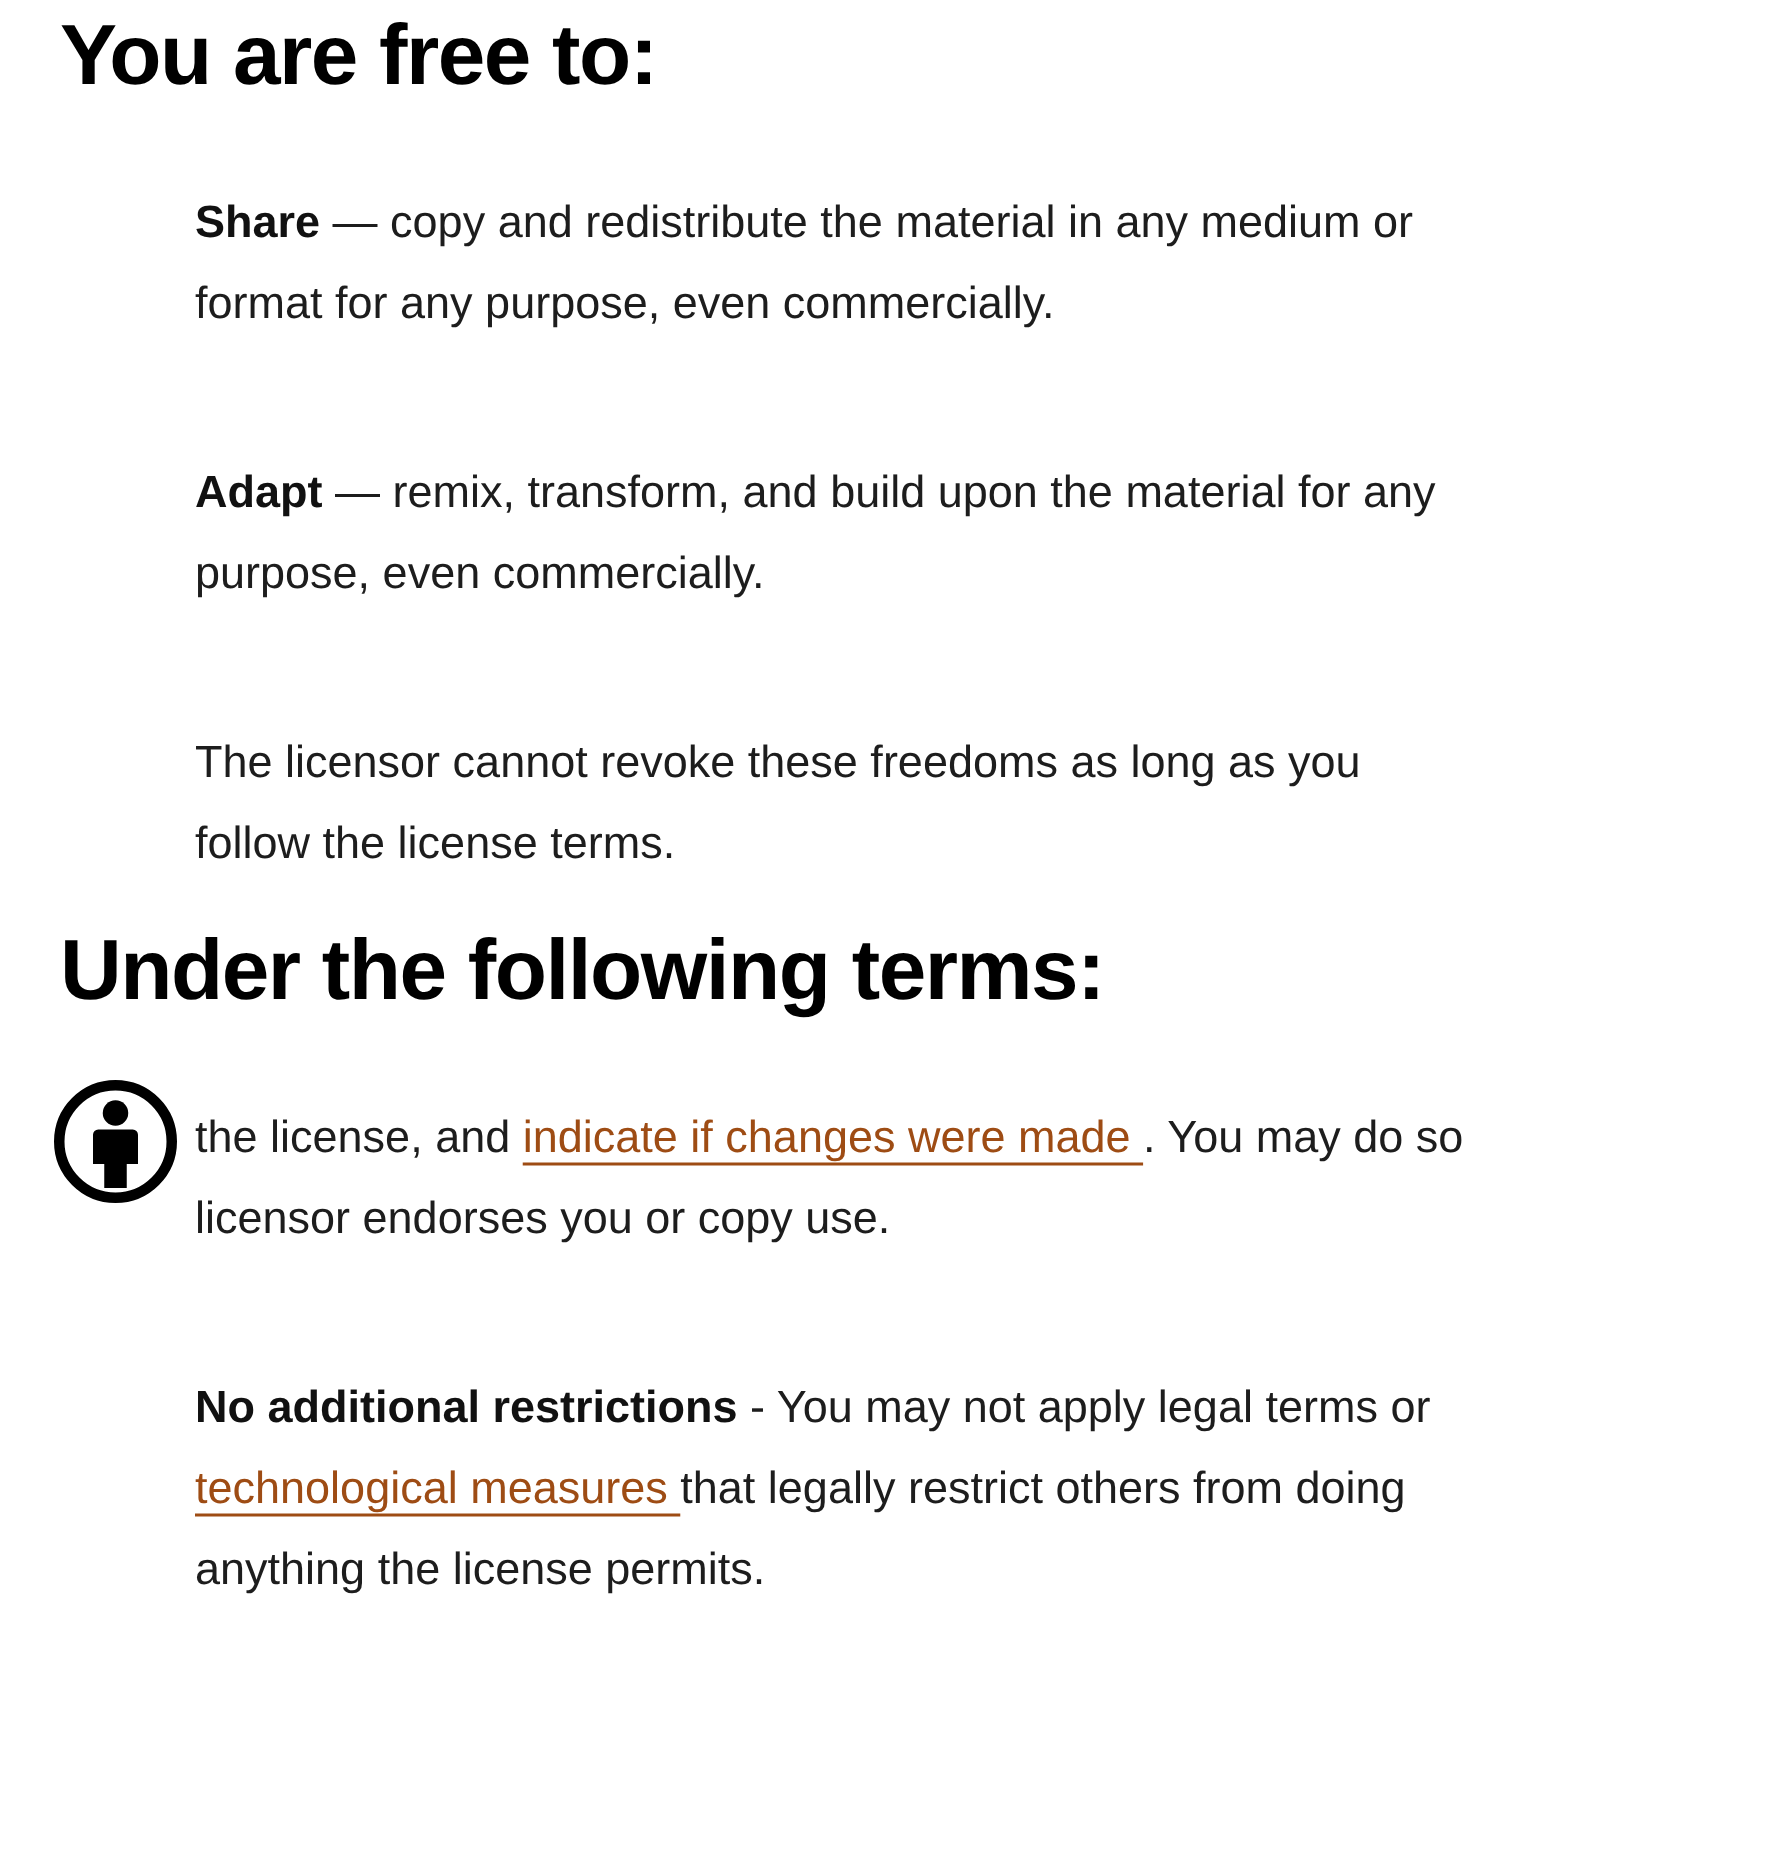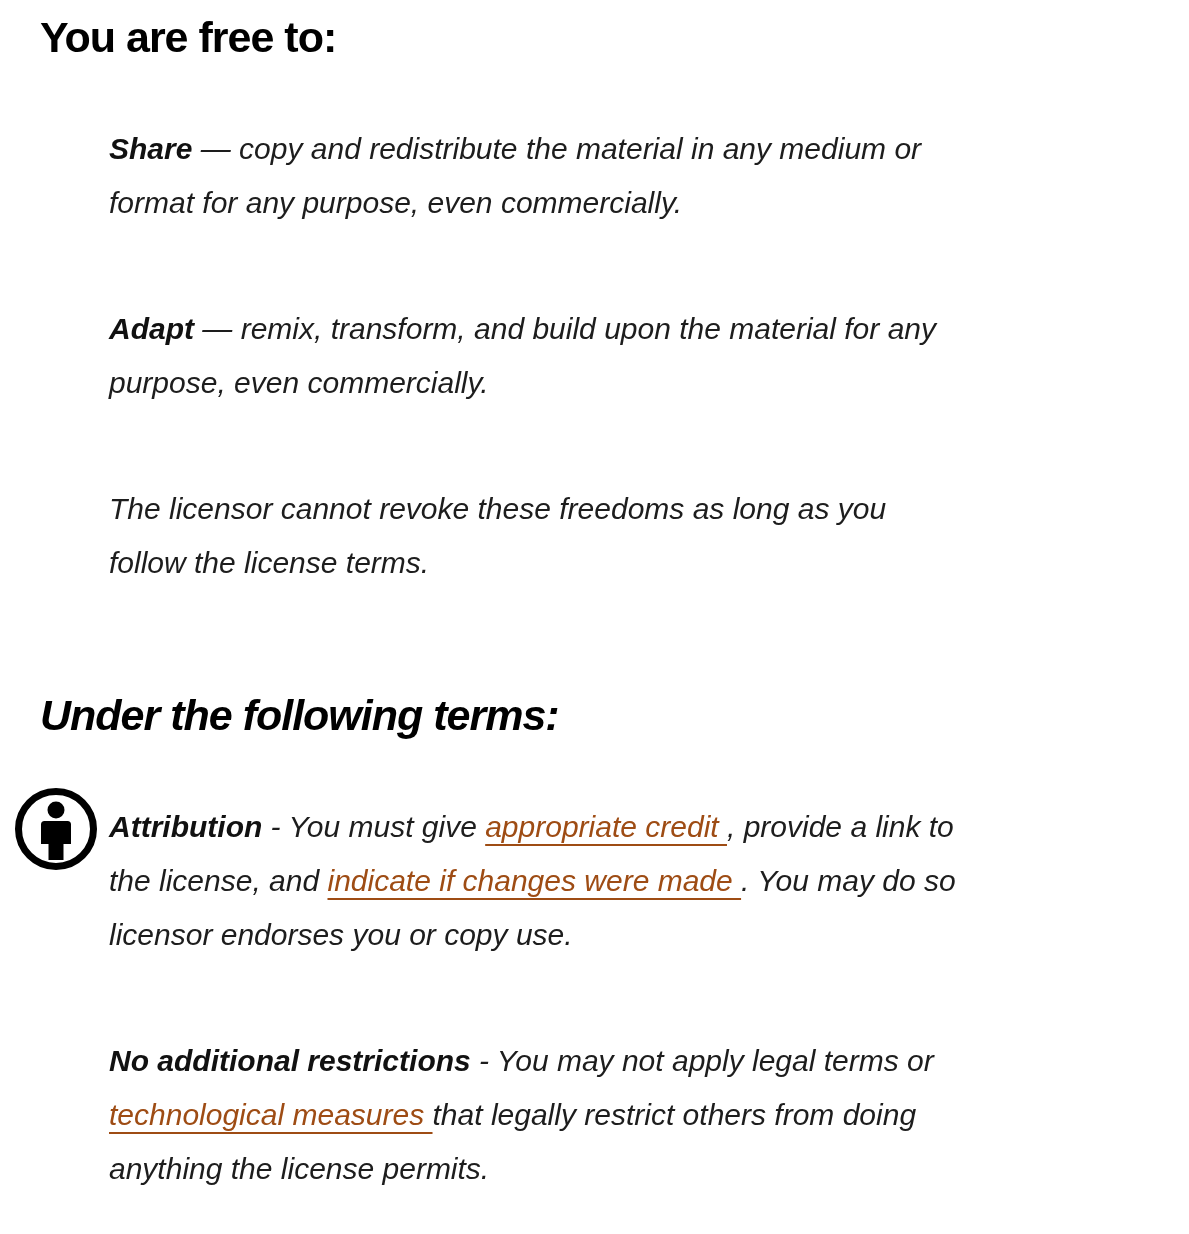--- a/index.html
+++ b/index.html
@@ -10,27 +10,27 @@
   .page{
     width:1189px;height:1234px;
     padding:14px 40px 0 40px;
     background:var(--bg);
     font-family:"Liberation Sans","DejaVu Sans",sans-serif;
     color:var(--text);
     overflow:hidden;
   }
   .section-heading{
     margin:0;
-    font-size:43px;line-height:46px;font-weight:800;
+    font-size:57px;line-height:46px;font-weight:800;
     letter-spacing:-1px;
     color:var(--heading);
     font-family:"Liberation Sans","DejaVu Sans",sans-serif;
   }
-  .section-terms .section-heading{margin-top:102px;font-style:italic;}
-  .items{margin-left:69px;font-style:italic;}
+  .section-terms .section-heading{margin-top:34px;}
+  .items{margin-left:90px;}
   .item{
     position:relative;
     margin-top:72px;
     font-size:30px;line-height:54px;
   }
   .items .item:first-child{margin-top:62px;}
   .line{white-space:pre;}
   .run-bold{font-weight:700;color:#111111;}
   a.run-link{
     color:var(--link);
@@ -72,21 +72,20 @@
     <h1 class="section-heading">Under the following terms:</h1>
     <div class="items">
       <div class="item item-with-icon">
         <span class="term-icon">
           <svg viewBox="0 0 84 84" xmlns="http://www.w3.org/2000/svg" aria-hidden="true">
             <circle cx="42" cy="42" r="37.5" fill="none" stroke="currentColor" stroke-width="7"></circle>
             <circle cx="42" cy="23" r="8.5" fill="currentColor"></circle>
             <path d="M30.5 34 h23 a3.5 3.5 0 0 1 3.5 3.5 V57 h-7.5 v16 h-15 V57 H27 V37.5 a3.5 3.5 0 0 1 3.5 -3.5 z" fill="currentColor"></path>
           </svg>
         </span>
-      <div class="line"><span class="run-bold">Attribution</span><span class="run-plain"> - You must give </span><a href="#" class="run-link">appropriate credit </a><span class="run-plain">, provide a link to</span></div>
           <div class="line"><span class="run-plain">the license, and </span><a href="#" class="run-link">indicate if changes were made </a><span class="run-plain">. You may do so</span></div>
           <div class="line"><span class="run-plain">licensor endorses you or copy use.</span></div>
         </div>
       <div class="item">
           <div class="line"><span class="run-bold">No additional restrictions</span><span class="run-plain"> - You may not apply legal terms or</span></div>
           <div class="line"><a href="#" class="run-link">technological measures </a><span class="run-plain">that legally restrict others from doing</span></div>
           <div class="line"><span class="run-plain">anything the license permits.</span></div>
         </div>
     </div>
   </section>

